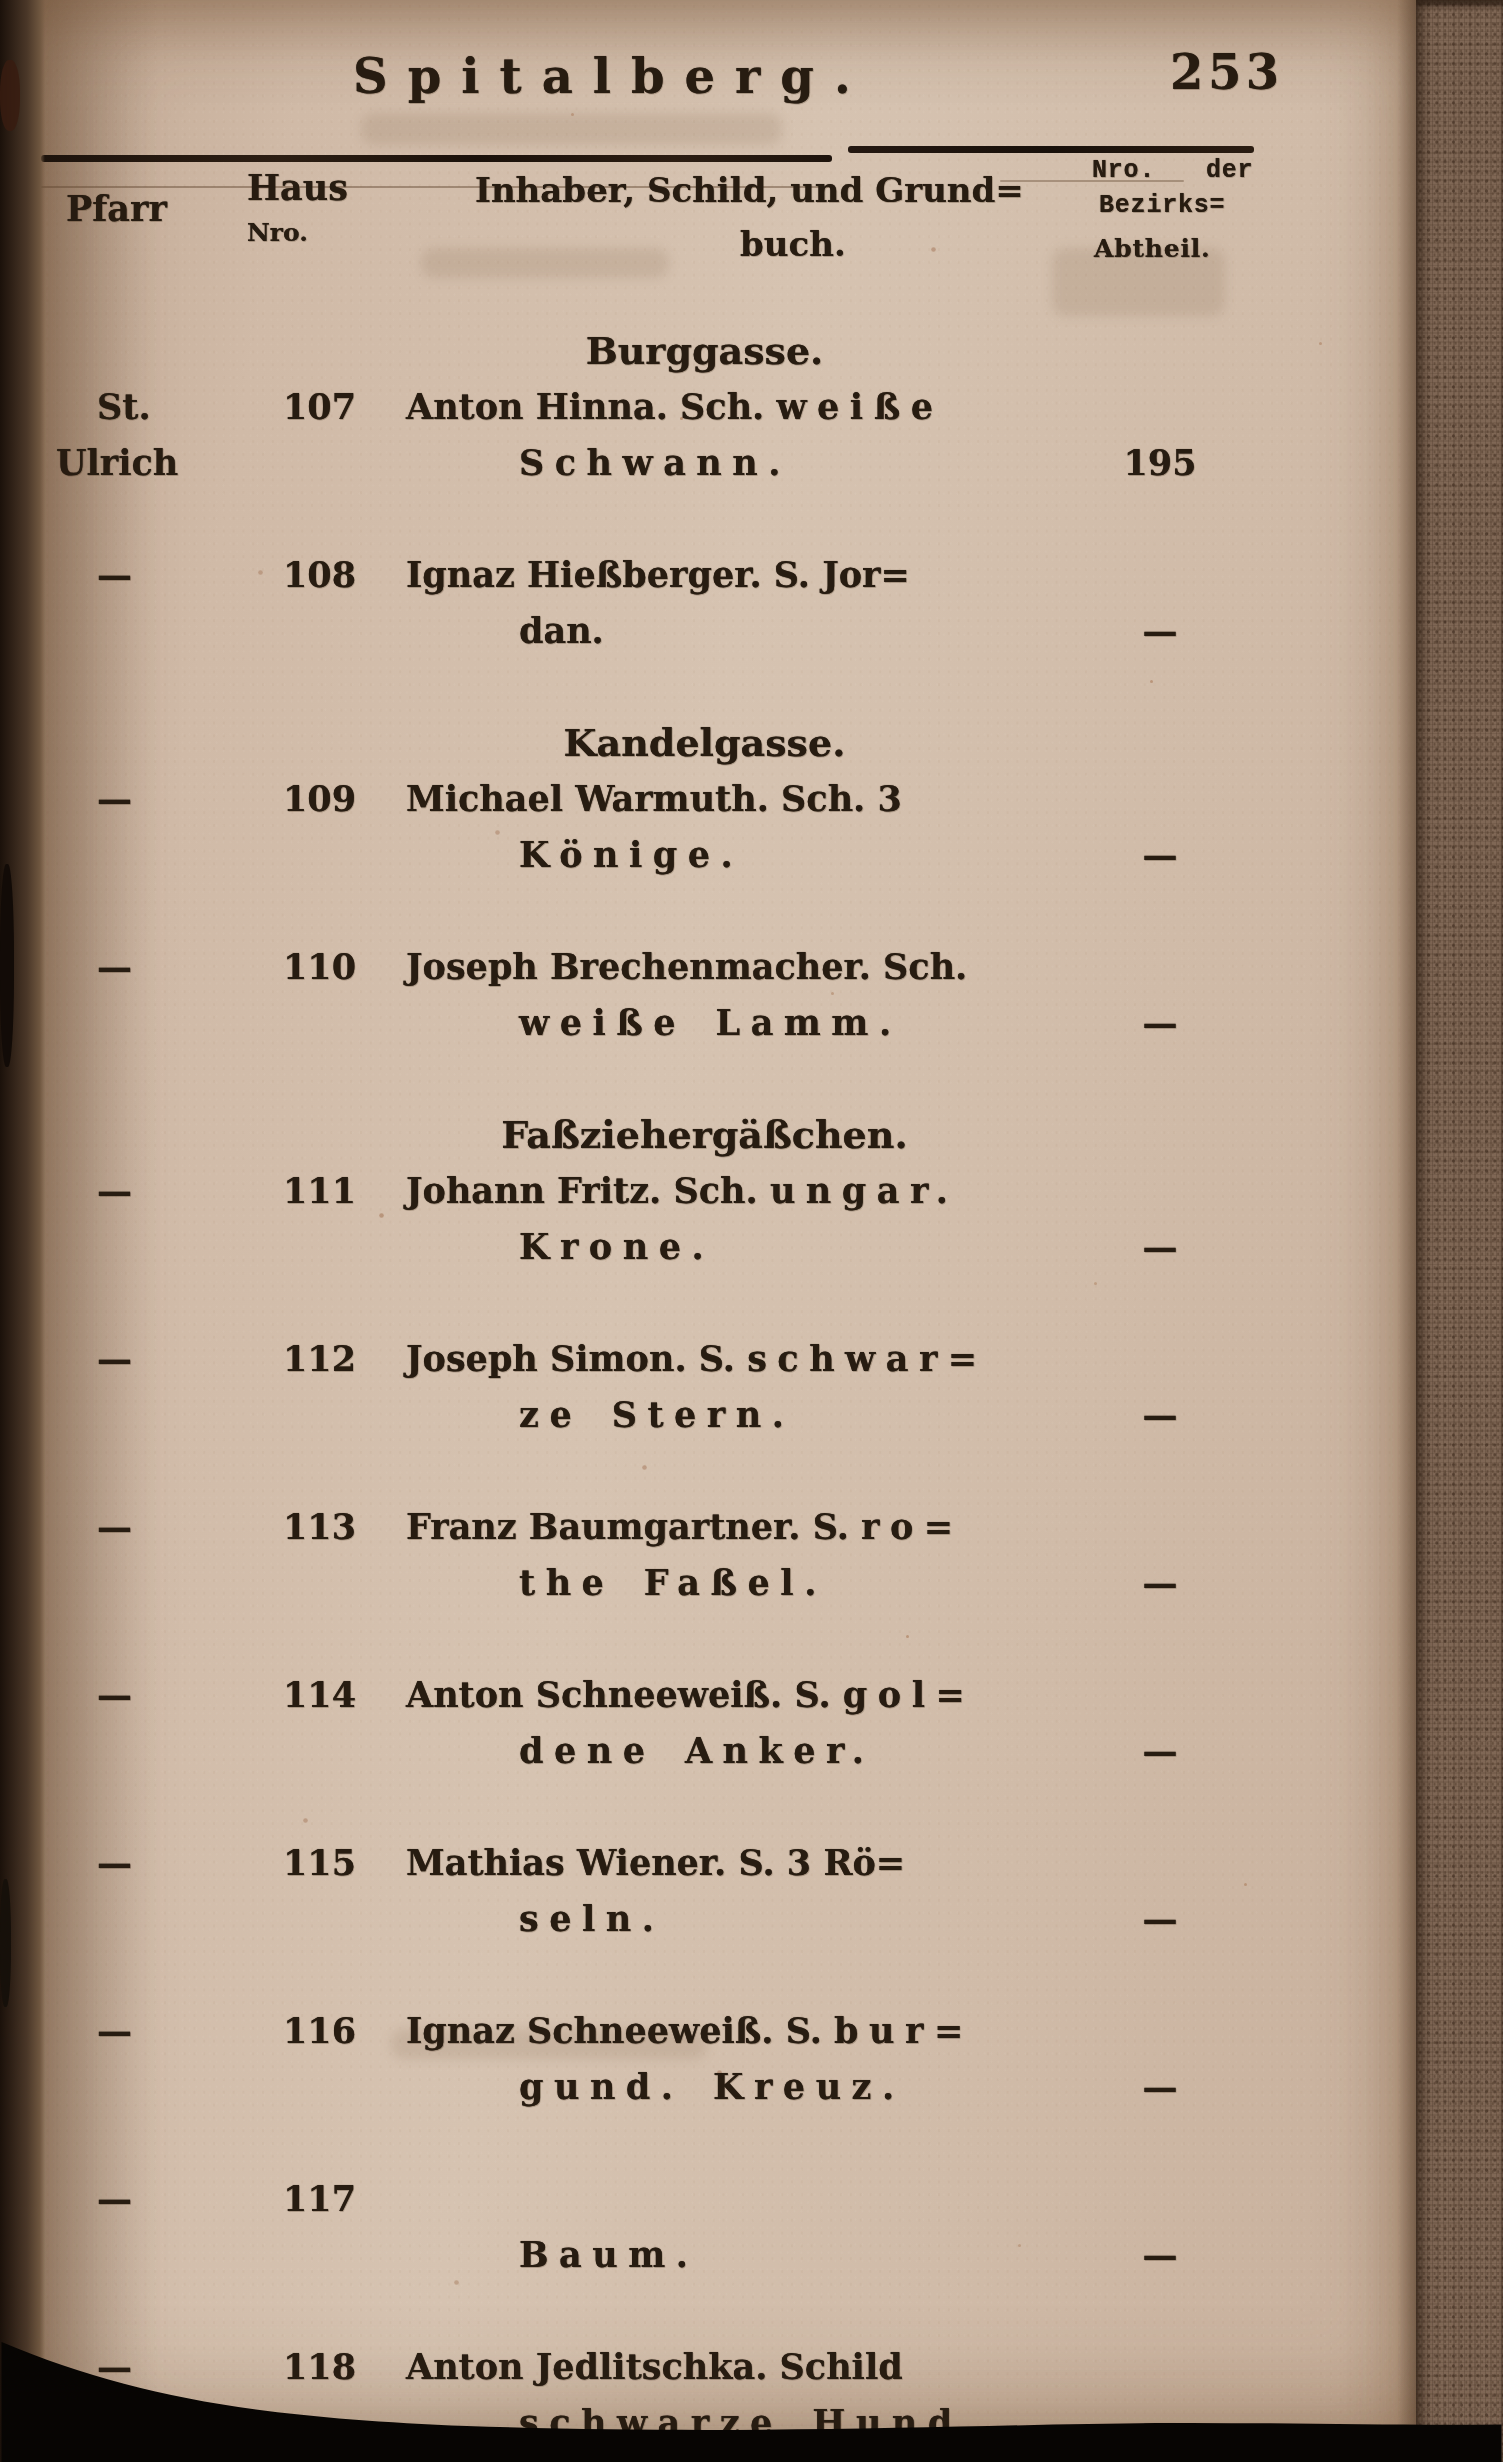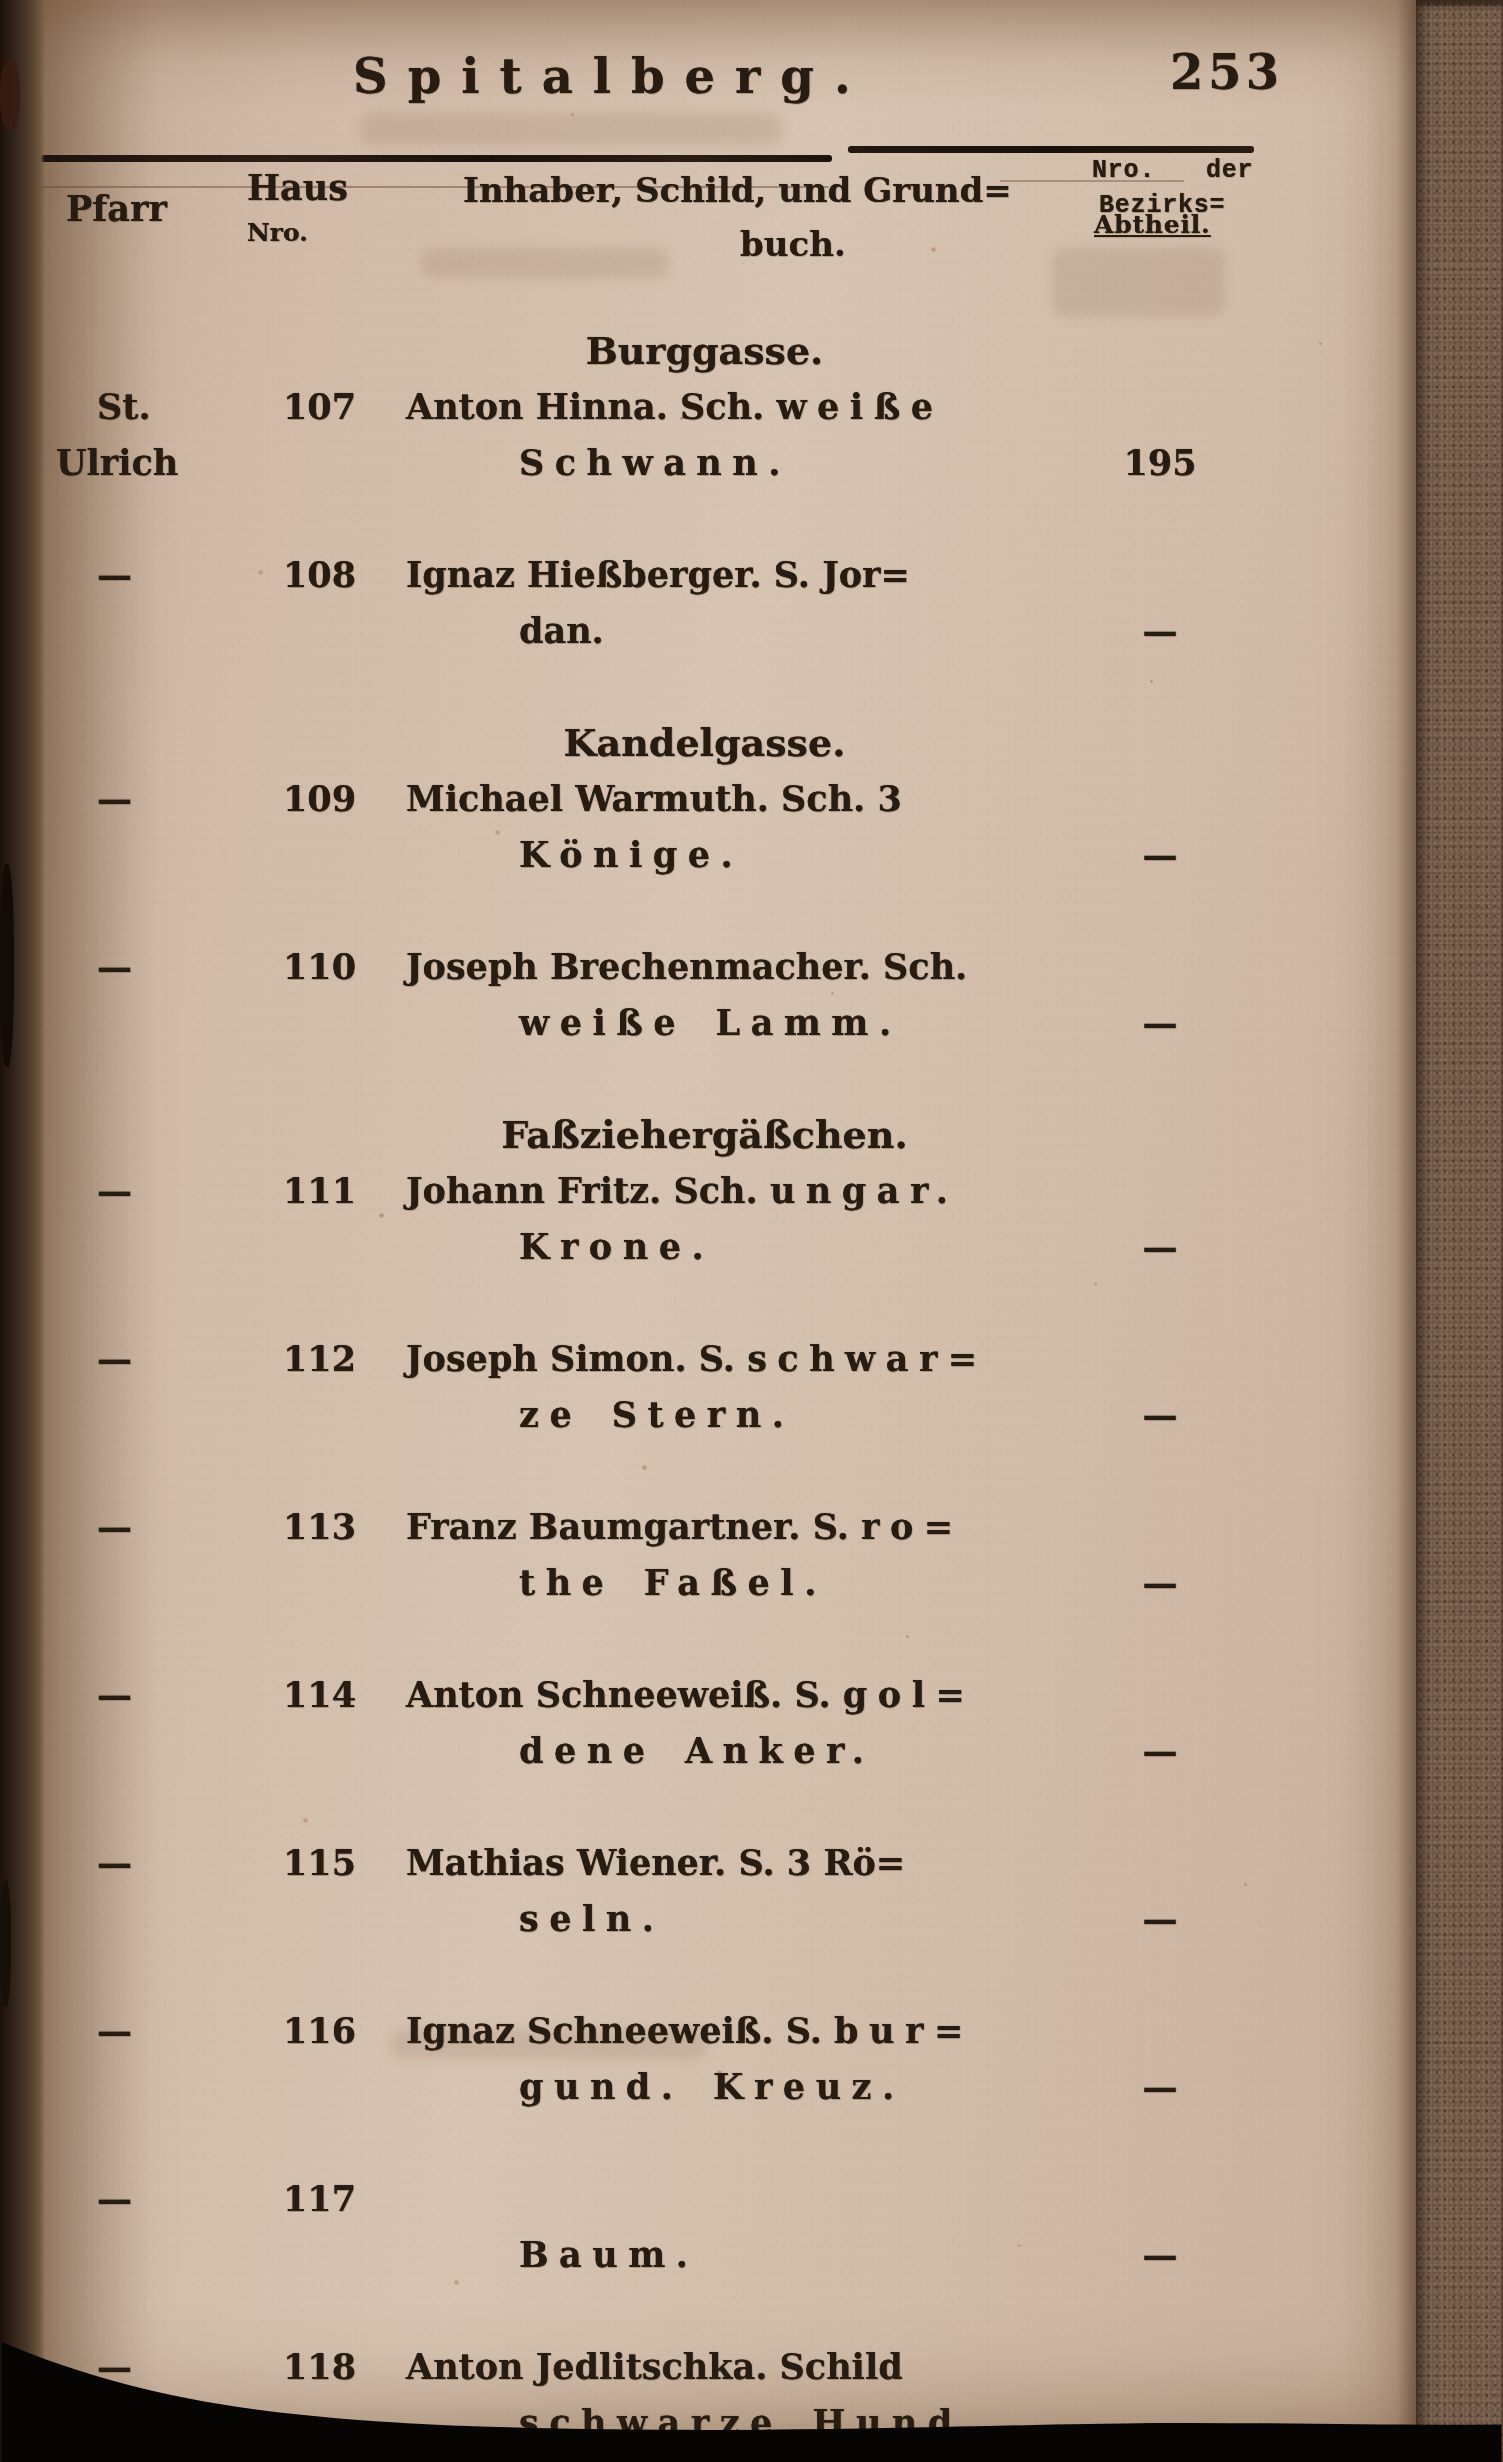--- a/index.html
+++ b/index.html
@@ -42,26 +42,26 @@
     background:linear-gradient(90deg,#1d130c 0%,#2c1e13 30%,#1a110a 55%,#2b1d12 80%,#1d130c 100%);}
   .rule-b{left:848px;top:146px;width:406px;height:6.8px;
     background:linear-gradient(90deg,#241811 0%,#18100a 50%,#2a1c11 100%);}
   .rule-thin-a{left:41px;top:186px;width:788px;height:1.5px;background:rgba(95,68,46,.45);}
   .rule-thin-b{left:1000px;top:180px;width:184px;height:1.5px;background:rgba(95,68,46,.38);}
   
   .hdr{position:absolute;white-space:nowrap;}
   .hdr-pfarr{left:66px;top:188px;font-size:35px;}
   .hdr-haus1{left:247px;top:167px;font-size:35px;}
   .hdr-haus2{left:247px;top:218px;font-size:25px;}
-  .hdr-inh1{left:463px;top:170px;font-size:34px;text-align:center;}
+  .hdr-inh1{left:475px;top:170px;font-size:34px;text-align:center;}
   .hdr-inh2{left:740px;top:224px;font-size:34px;}
   .hdr-bez{font-size:25px;letter-spacing:0.8px;}
   .hdr-bez1{left:1092px;top:156px;word-spacing:35px;font-family:Liberation Mono, monospace;}
   .hdr-bez2{left:1099px;top:191px;font-family:Liberation Mono, monospace;}
-  .hdr-bez3{left:1094px;top:210px;text-decoration:underline;}
+  .hdr-bez3{left:1094px;top:234px;}
   
   .tbody{position:absolute;left:41px;top:323px;width:1210px;font-size:35px;}
   .street{
     height:56px;line-height:56px;text-align:center;
     padding-left:365px;padding-right:248px;
     font-size:38px;white-space:nowrap;
   }
   .entry{display:grid;grid-template-columns:192px 173px 703px 143px;grid-auto-rows:56px;}
   .entry > div{line-height:56px;white-space:nowrap;}
   .c-pfarr{grid-column:1;grid-row:1 / span 3;}

